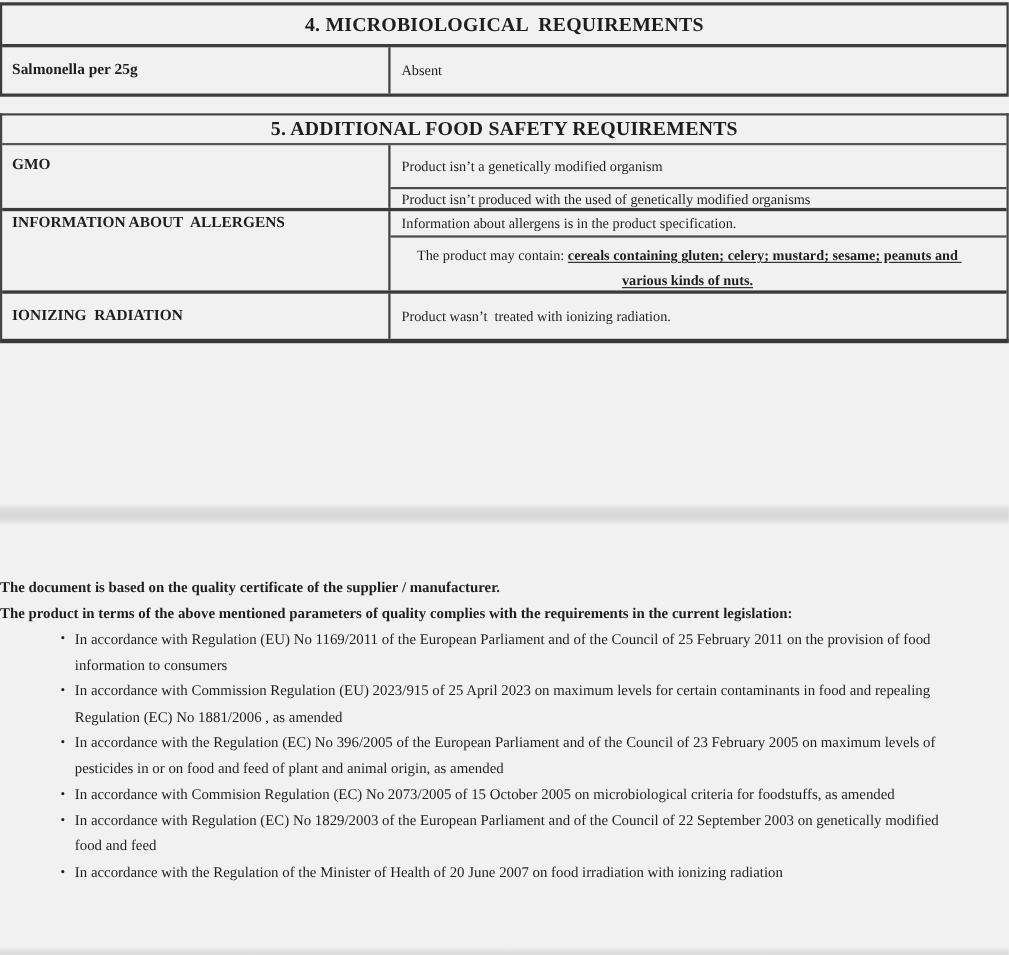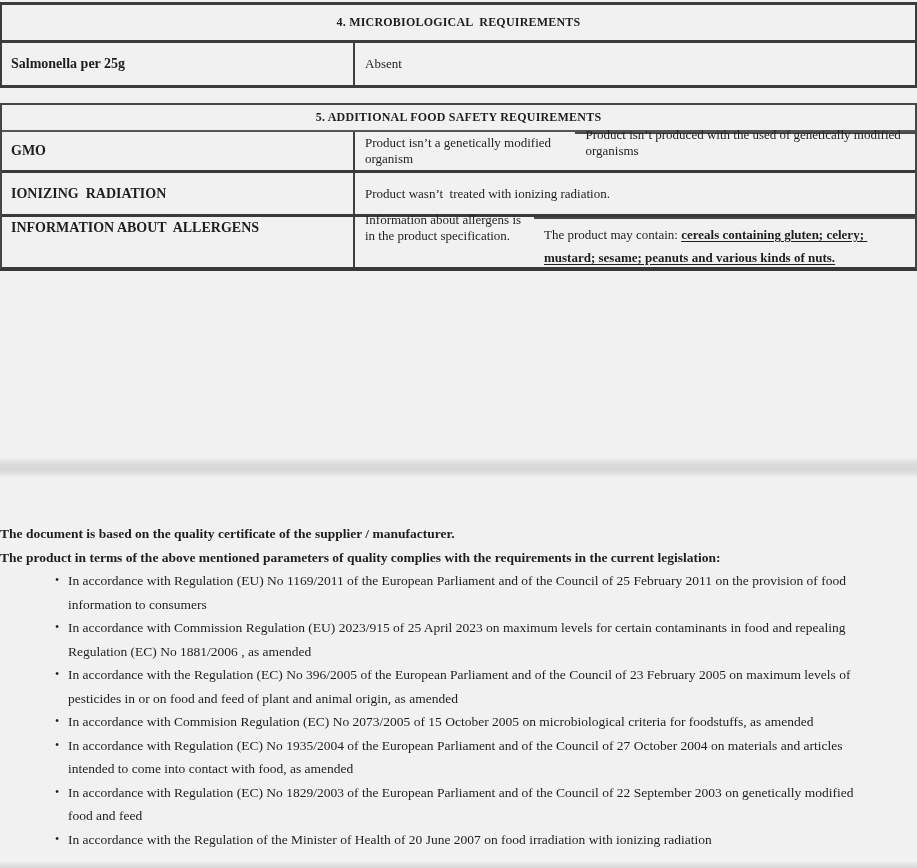--- a/index.html
+++ b/index.html
@@ -10,21 +10,21 @@
     color:#1e1e1e;
     overflow:hidden;
   }
   #screen { position:relative; width:917px; height:868px; background:#f1f1f1; }
 
   
   .tbl { position:absolute; left:0; width:917px; background:#f1f1f1; }
 
   .secTitle {
     display:flex; align-items:center; justify-content:center;
-    font-weight:bold; font-size:12px; white-space:pre-wrap;
+    font-weight:bold; font-size:18px; white-space:pre-wrap;
     letter-spacing:.2px;
   }
 
   
   .tblA { top:2px; border:2px solid #3c3c3c; border-top-width:3px; border-bottom-width:3px; }
   .tblA .secTitle { height:38px; border-bottom:3px solid #3c3c3c; }
   .rowA { display:flex; height:42px; }
 
   .cellL {
     width:353px; border-right:2px solid #3f3f3f;
@@ -44,21 +44,21 @@
   .group { display:flex; }
   .group + .group { border-top:3px solid #3a3a3a; }
 
   .gLabel {
     width:353px; border-right:2px solid #3f3f3f;
     font-weight:bold; font-size:14px; padding:11px 4px 0 9px;
     white-space:pre-wrap;
   }
   .gLabel.center { display:flex; align-items:center; padding-top:0; }
 
-  .gVals { flex:1; display:flex; flex-direction:row; }
+  .gVals { flex:1; display:flex; flex-direction:column;text-align:center; }
   .sub {
     display:flex; align-items:center; padding-left:10px;
     font-size:13px; white-space:pre-wrap;
   }
   .sub + .sub { border-top:2px solid #4a4a4a; }
   .sub-h38 { height:38px; }
   .sub-h35 { height:35px; }
   .sub-h34 { height:19px; }
   .sub-h22 { height:22px; }
   .sub-h50 { height:50px; align-items:flex-start; padding-top:4px; line-height:23px; display:block; padding-right:30px; }
@@ -107,46 +107,45 @@
 
     <div class="group">
       <div class="gLabel">GMO</div>
       <div class="gVals">
         <div class="sub sub-h38">Product isn’t a genetically modified organism</div>
         <div class="sub sub-h34">Product isn’t produced with the used of genetically modified organisms</div>
       </div>
     </div>
 
     <div class="group">
-      <div class="gLabel center">IONIZING  RADIATION</div>
+      <div class="gLabel" style="padding-top:3px">INFORMATION ABOUT  ALLERGENS</div>
       <div class="gVals">
-        <div class="sub sub-h41">Product wasn’t  treated with ionizing radiation.</div>
+        <div class="sub sub-h22">Information about allergens is in the product specification.</div>
+        <div class="sub sub-h50"><span>The product may contain: </span><span class="emph">cereals containing gluten; celery; mustard; sesame; peanuts and various kinds of nuts.</span></div>
       </div>
     </div>
 
     <div class="group">
-      <div class="gLabel" style="padding-top:3px">INFORMATION ABOUT  ALLERGENS</div>
+      <div class="gLabel center">IONIZING  RADIATION</div>
       <div class="gVals">
-        <div class="sub sub-h22">Information about allergens is in the product specification.</div>
-        <div class="sub sub-h50"><span>The product may contain: </span><span class="emph">cereals containing gluten; celery; mustard; sesame; peanuts and various kinds of nuts.</span></div>
+        <div class="sub sub-h41">Product wasn’t  treated with ionizing radiation.</div>
       </div>
     </div>
   </div>
 
   <div class="bar bar-mid"></div>
 
   <div class="notes">
     <p>The document is based on the quality certificate of the supplier / manufacturer.</p>
     <p>The product in terms of the above mentioned parameters of quality complies with the requirements in the current legislation:</p>
     <ul>
       <li>In accordance with Regulation (EU) No 1169/2011 of the European Parliament and of the Council of 25 February 2011 on the provision of food information to consumers</li>
       <li>In accordance with Commission Regulation (EU) 2023/915 of 25 April 2023 on maximum levels for certain contaminants in food and repealing Regulation (EC) No 1881/2006 , as amended</li>
       <li>In accordance with the Regulation (EC) No 396/2005 of the European Parliament and of the Council of 23 February 2005 on maximum levels of pesticides in or on food and feed of plant and animal origin, as amended</li>
       <li>In accordance with Commision Regulation (EC) No 2073/2005 of 15 October 2005 on microbiological criteria for foodstuffs, as amended</li>
-      <li>In accordance with Regulation (EC) No 1935/2004 of the European Parliament and of the Council of 27 October 2004 on materials and articles intended to come into contact with food, as amended</li>
       <li>In accordance with Regulation (EC) No 1829/2003 of the European Parliament and of the Council of 22 September 2003 on genetically modified food and feed</li>
       <li>In accordance with the Regulation of the Minister of Health of 20 June 2007 on food irradiation with ionizing radiation</li>
     </ul>
   </div>
 
   <div class="bar bar-bottom"></div>
 
 </div>
 
 </body></html>

